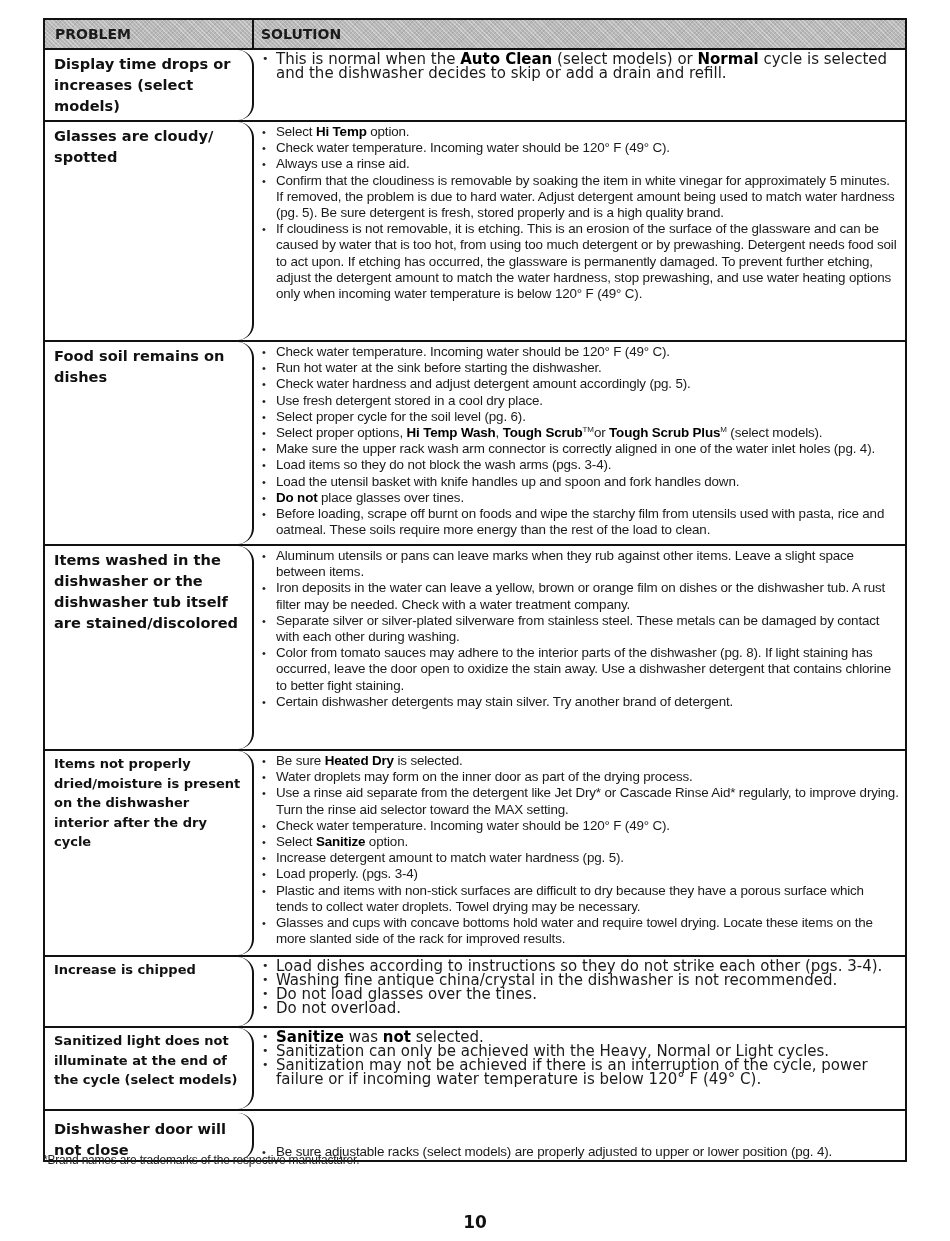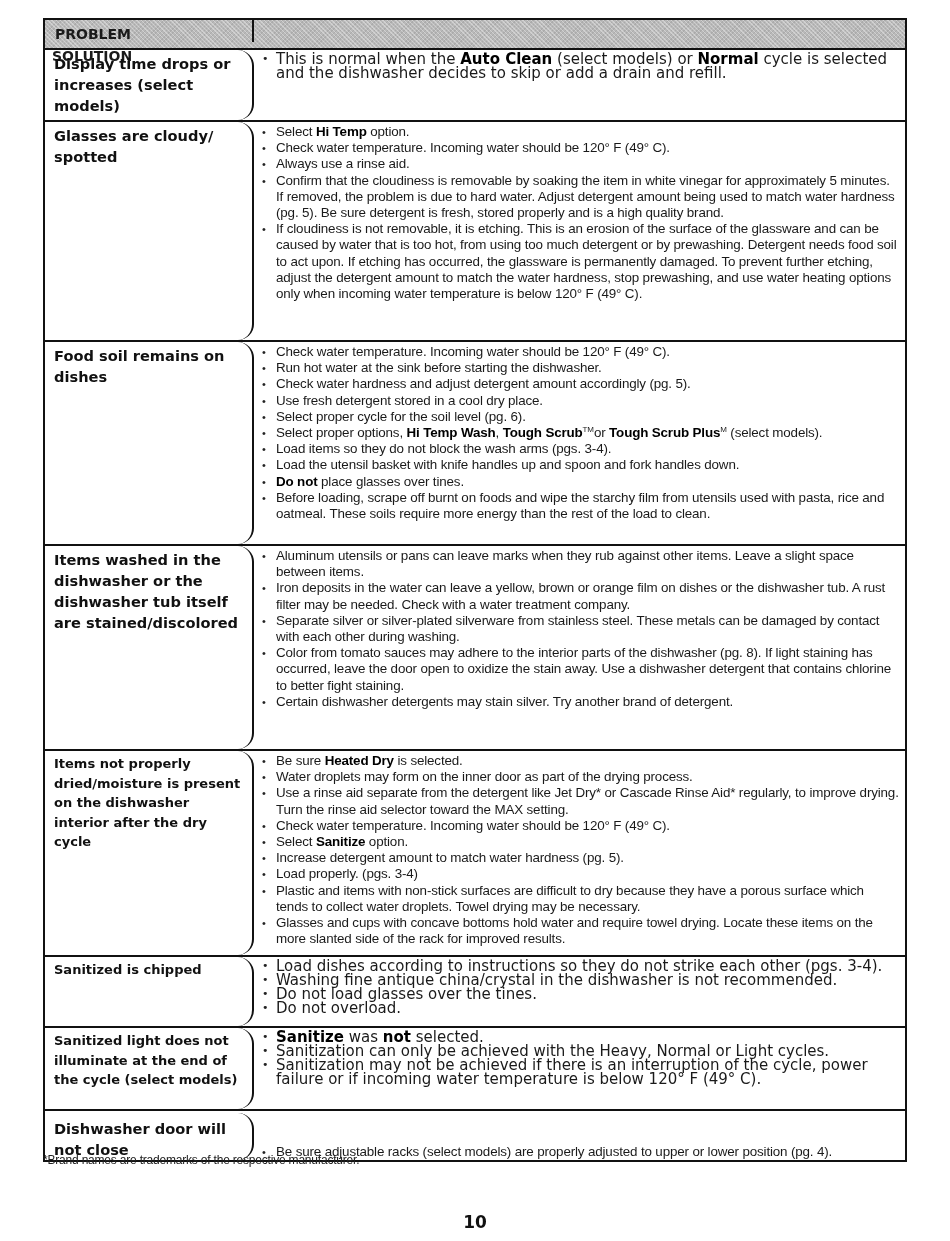--- a/index.html
+++ b/index.html
@@ -8,21 +8,20 @@
     position: absolute; left: 43px; top: 18px; width: 864px;
     border: 2px solid #111; box-sizing: border-box;
   }
   .hdr {
     display: flex; height: 30px; box-sizing: border-box;
     border-bottom: 2px solid #111;
     background-color: #b9b9b9;
     background-image:
       repeating-linear-gradient(45deg, rgba(255,255,255,0.35) 0 1px, transparent 1px 3px),
       repeating-linear-gradient(-45deg, rgba(0,0,0,0.08) 0 1px, transparent 1px 3px);
-    flex-direction: column;
   }
   .hdr .c1, .hdr .c2 {
     font-family: "DejaVu Sans", sans-serif; font-weight: bold; font-size: 14px;
     color: #1a1a1a; padding: 6px 0 0 10px; box-sizing: border-box;
   }
   .hdr .c1 { width: 209px; border-right: 2px solid #111; }
   .hdr .c2 { flex: 1; padding-left: 7px; }
   .row { display: flex; border-bottom: 2px solid #111; box-sizing: border-box; }
   .row:last-child { border-bottom: none; align-items: flex-end; }
   .row .prob {
@@ -89,20 +88,21 @@
   <div class="row" style="height:204px">
     <div class="prob">Food soil remains on dishes</div>
     <div class="sol">
         <ul class="bul">
           <li>Check water temperature.  Incoming water should be 120° F (49° C).</li>
           <li>Run hot water at the sink before starting the dishwasher.</li>
           <li>Check water hardness and adjust detergent amount accordingly (pg. 5).</li>
           <li>Use fresh detergent stored in a cool dry place.</li>
           <li>Select proper cycle for the soil level (pg. 6).</li>
           <li>Select proper options, <b>Hi Temp Wash</b>, <b>Tough Scrub</b><sup>TM</sup>or <b>Tough Scrub Plus</b><sup>M</sup>  (select models).</li>
+          <li>Make sure the upper rack wash arm connector is correctly aligned in one of the water inlet holes (pg. 4).</li>
           <li>Load items so they do not block the wash arms (pgs. 3-4).</li>
           <li>Load the utensil basket with knife handles up and spoon and fork handles down.</li>
           <li><b>Do not</b> place glasses over tines.</li>
           <li>Before loading, scrape off burnt on foods and wipe the starchy film from utensils used with pasta, rice and oatmeal.  These soils require more energy than the rest of the load to clean.</li>
         </ul>
       </div>
   </div>
 
   <div class="row" style="height:205px">
     <div class="prob">Items washed in the dishwasher or the dishwasher tub itself are stained/discolored</div>
@@ -128,21 +128,21 @@
           <li>Select <b>Sanitize</b> option.</li>
           <li>Increase detergent amount to match water hardness (pg. 5).</li>
           <li>Load properly. (pgs. 3-4)</li>
           <li>Plastic and items with non-stick surfaces are difficult to dry because they have a porous surface which tends to collect water droplets. Towel drying may be necessary.</li>
           <li>Glasses and cups with concave bottoms hold water and require towel drying.  Locate these items on the more slanted side of the rack for improved results.</li>
         </ul>
       </div>
   </div>
 
   <div class="row" style="height:71px">
-    <div class="prob sm">Sanitized is chipped</div>
+    <div class="prob sm">Increase is chipped</div>
     <div class="sol">
         <ul class="bul wide">
           <li>Load dishes according to instructions so they do not strike each other (pgs. 3-4).</li>
           <li>Washing fine antique china/crystal in the dishwasher is not recommended.</li>
           <li>Do not load glasses over the tines.</li>
           <li>Do not overload.</li>
         </ul>
       </div>
   </div>
 

